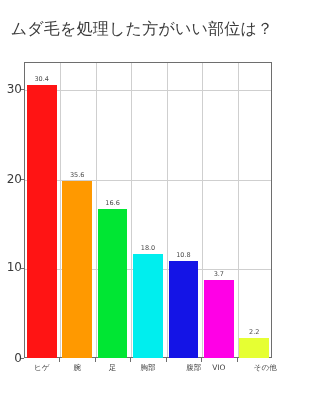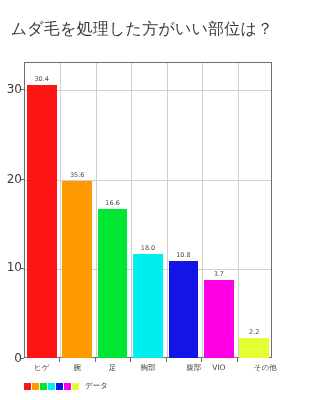--- a/index.html
+++ b/index.html
@@ -241,32 +241,20 @@
   <div class="x-labels" id="x-labels">
       <div class="xtick-label" style="left: 0px; width: 35.4286px;">ヒゲ</div>
       <div class="xtick-label" style="left: 35.4286px; width: 35.4286px;">腕</div>
       <div class="xtick-label" style="left: 70.8571px; width: 35.4286px;">足</div>
       <div class="xtick-label" style="left: 106.286px; width: 35.4286px;">胸部</div>
       <div class="xtick-label" style="left: 141.714px; width: 35.4286px; text-align: right;">腹部</div>
       <div class="xtick-label" style="left: 177.143px; width: 35.4286px;">VIO</div>
       <div class="xtick-label" style="left: 212.571px; width: 35.4286px; margin-left: 11px;">その他</div>
     </div>
 
-  <div class="legend">
-    <div class="legend-swatches" id="legend-swatches">
-        <div class="legend-swatch" style="background: rgb(255, 20, 20);"></div>
-        <div class="legend-swatch" style="background: rgb(255, 153, 0);"></div>
-        <div class="legend-swatch" style="background: rgb(0, 230, 51);"></div>
-        <div class="legend-swatch" style="background: rgb(0, 238, 238);"></div>
-        <div class="legend-swatch" style="background: rgb(20, 20, 230);"></div>
-        <div class="legend-swatch" style="background: rgb(255, 0, 230);"></div>
-        <div class="legend-swatch" style="background: rgb(230, 255, 51);"></div>
-      </div>
-    <div class="legend-label">データ</div>
-  </div>
 
 <div class="ytick-mark" style="top: 358px; left: 21px;"></div>
     <div class="ytick-mark" style="top: 268.303px; left: 21px;"></div>
     <div class="ytick-mark" style="top: 178.606px; left: 21px;"></div>
     <div class="ytick-mark" style="top: 88.9091px; left: 21px;"></div>
     <div class="xtick-mark" style="left: 59px;"></div>
     <div class="xtick-mark" style="left: 95px;"></div>
     <div class="xtick-mark" style="left: 130px;"></div>
     <div class="xtick-mark" style="left: 166px;"></div>
     <div class="xtick-mark" style="left: 201px;"></div>

